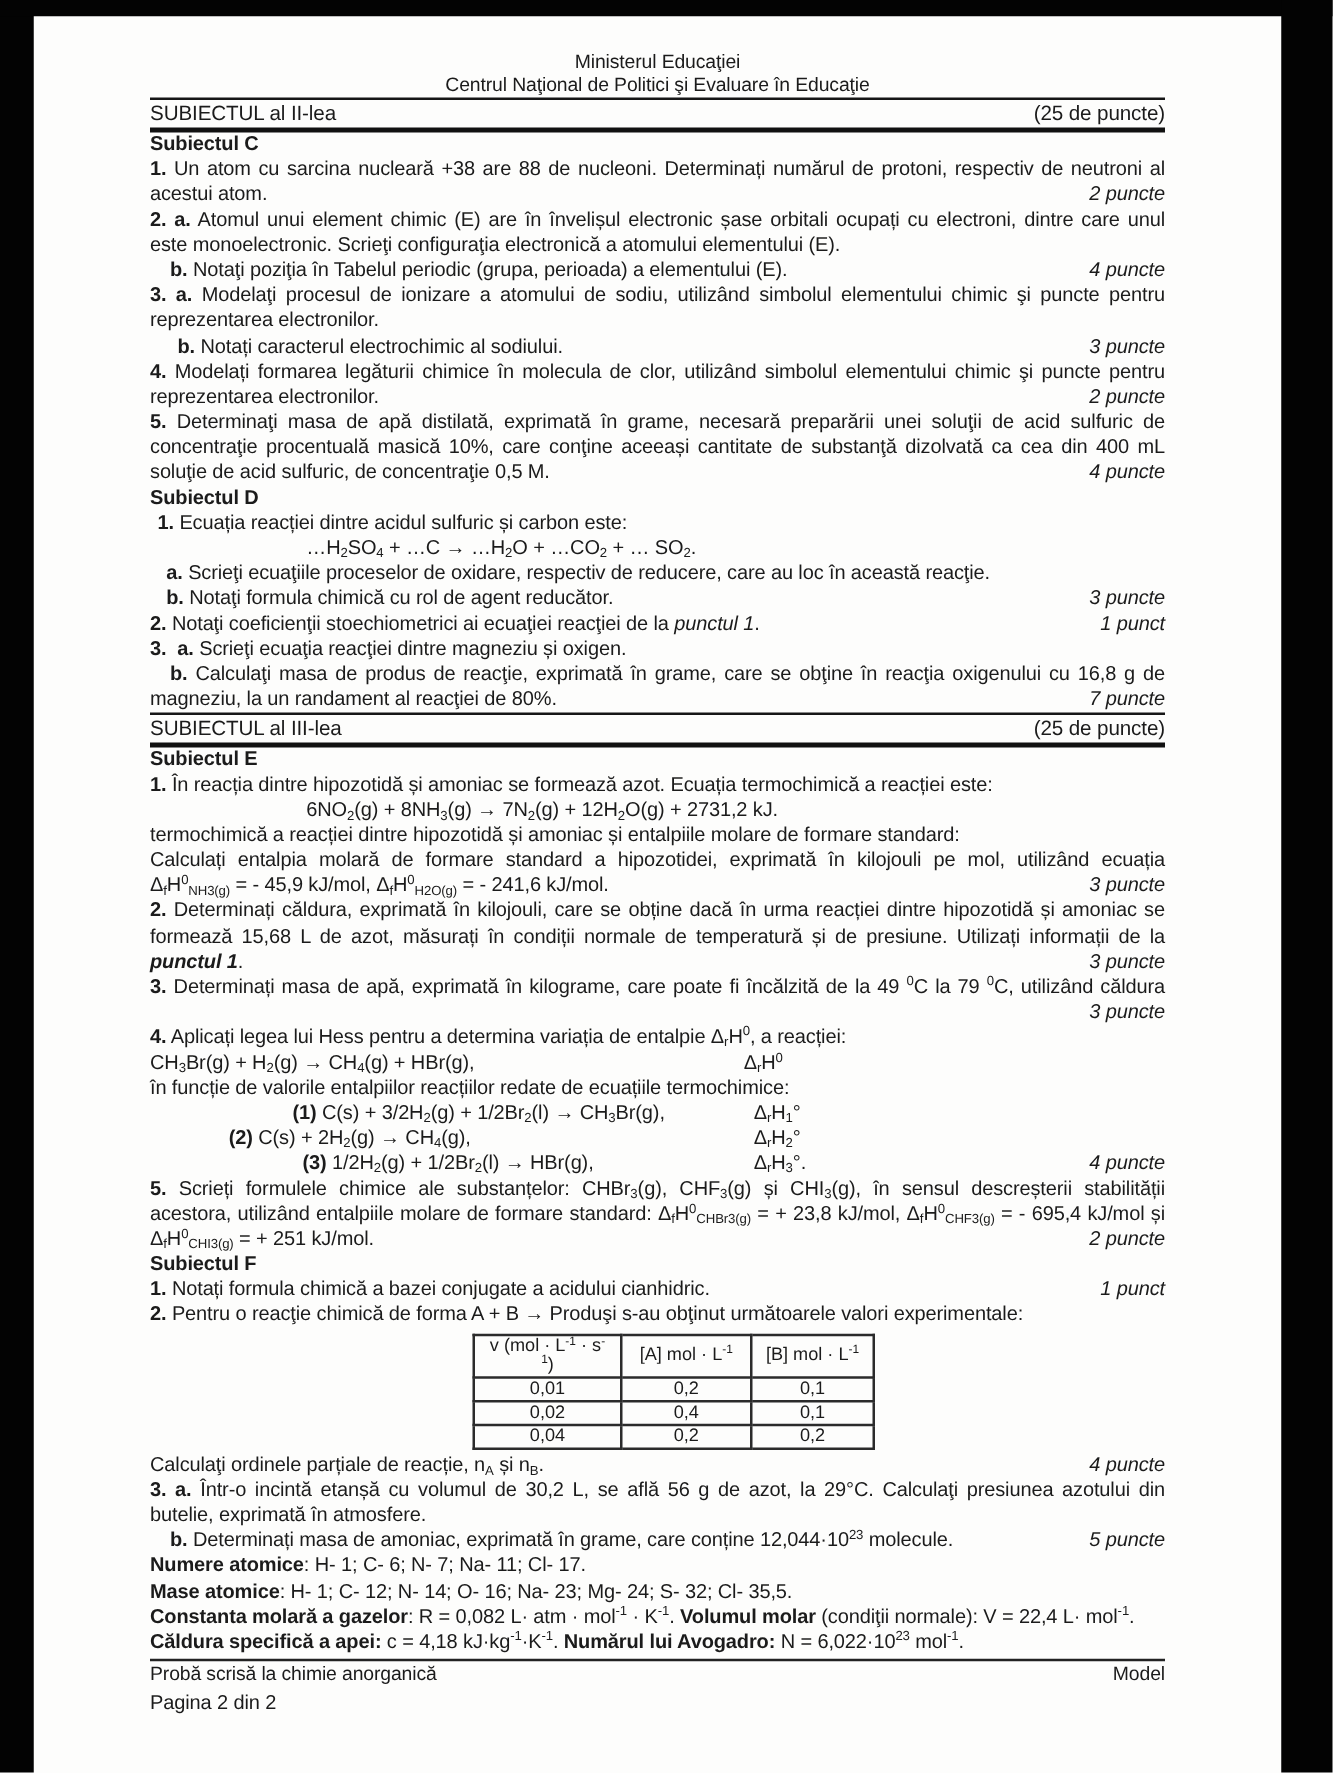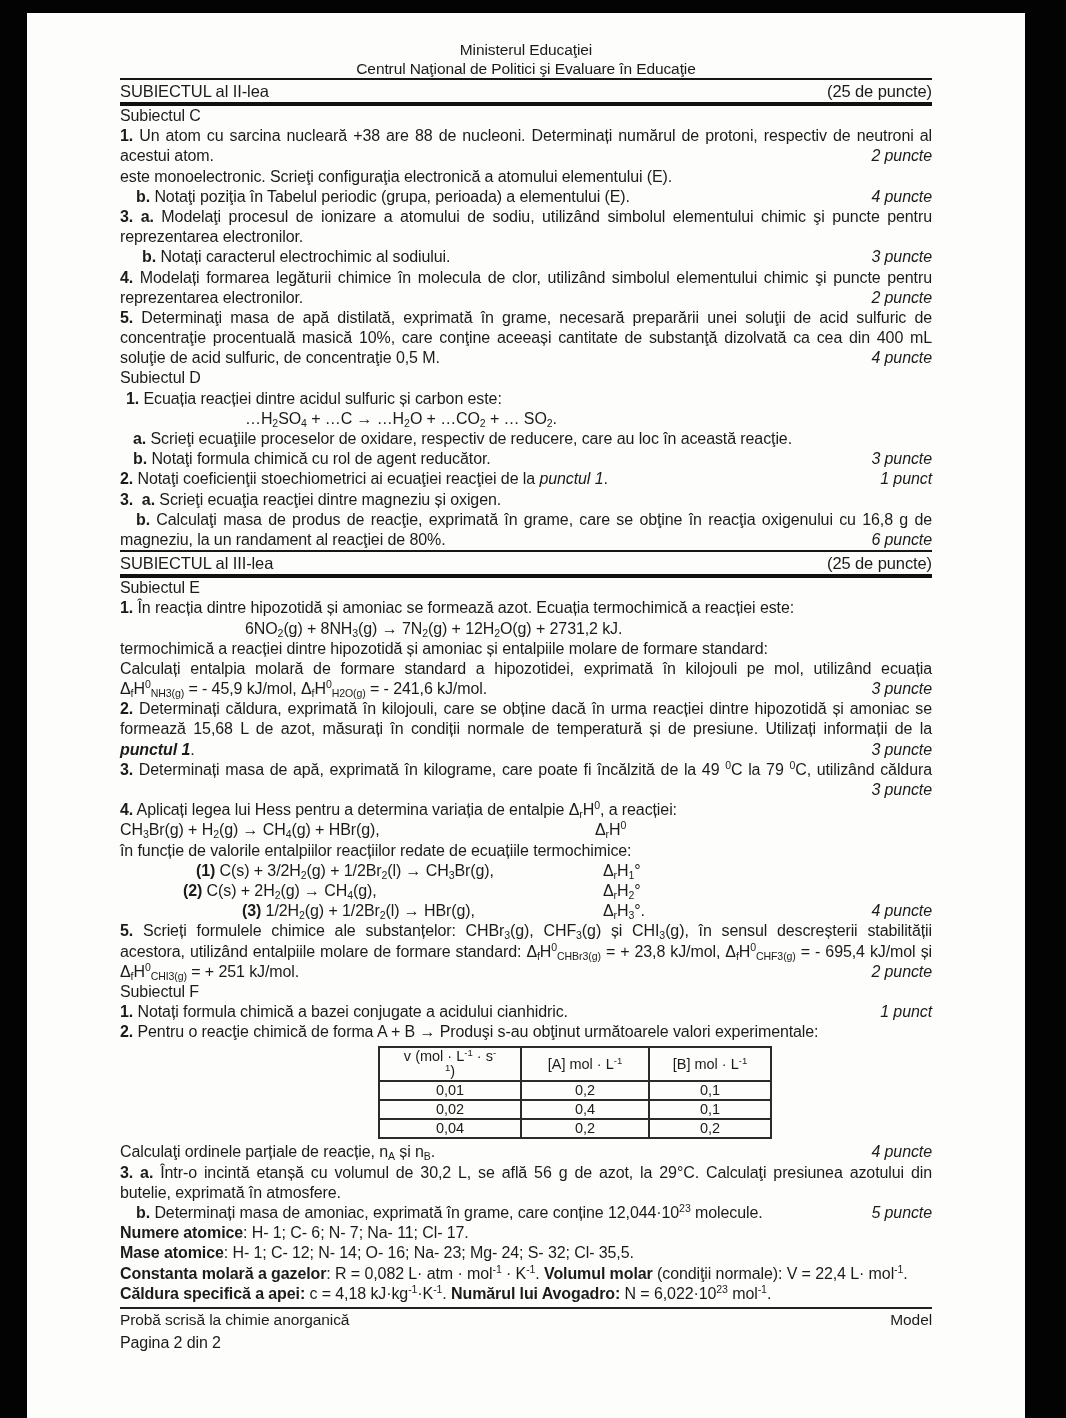--- a/index.html
+++ b/index.html
@@ -13,39 +13,39 @@
   .band-top{left:0;top:0;width:1066px;height:13px}
   .band-right{left:1025px;top:0;width:41px;height:1418px}
   .content{
     position:absolute;left:120px;top:40px;width:812px;z-index:2;
     font-size:16px;line-height:20.2px;letter-spacing:-0.1px;
   }
   .hline{ text-align:center;height:19px;line-height:19px;font-size:15.5px }
   #doc-lines{margin-top:0}
   .line{position:relative;height:20.2px;white-space:nowrap}
   .just{text-align:justify;text-align-last:justify}
-  .hd{font-weight:400}
+  .hd{font-weight:700}
   .lt b{font-weight:700}
   .lt i{font-style:italic}
   .pts{position:absolute;right:0;top:0;font-weight:400;font-style:italic}
   .mid{position:absolute;top:0}
   .section-bar{
     display:flex;justify-content:space-between;align-items:center;
     font-weight:400;font-size:16.5px;
     border-top:2px solid #161616;border-bottom:4px solid #111;
     padding:1px 0;height:20px;line-height:20px;
   }
   sub{font-size:66%;vertical-align:-0.25em;line-height:0}
   sup{font-size:66%;vertical-align:0.55em;line-height:0}
   .ktable{
     border-collapse:collapse;margin:4px 0 3px 258px;
     font-size:14.5px;line-height:15px;letter-spacing:0;
   }
   .ktable td{
-    border:2px solid #2b2b2b;text-align:center;padding:1px 20px;height:15px;
+    border:2px solid #2b2b2b;text-align:center;padding:1px 8px;height:15px;
   }
   .ktable .c0{width:100px}
   .ktable .c1{width:86px}
   .ktable .c2{width:80px}
   .footer-rule{border-top:2px solid #222;margin-top:3px}
   .footer-row{display:flex;justify-content:space-between;height:20px;line-height:20px;font-size:15.5px;margin-top:1px}
   .footer-page{text-align:left;height:20px;line-height:20px;font-size:16px;margin-top:3px}
 </style>
 </head>
 <body>
@@ -58,58 +58,59 @@
   <div class="hline">Ministerul Educaţiei</div>
   <div class="hline">Centrul Naţional de Politici şi Evaluare în Educaţie</div>
   <div id="doc-lines">
       <div class="section-bar">
         <span class="bt">SUBIECTUL al II-lea</span>
         <span class="bp">(25 de puncte)</span>
       </div>
       <div class="line hd"><span class="lt">Subiectul C</span></div>
       <div class="line just"><span class="lt"><b>1.</b> Un atom cu sarcina nucleară +38 are 88 de nucleoni. Determinați numărul de protoni, respectiv de neutroni al</span></div>
       <div class="line"><span class="lt">acestui atom.</span><span class="pts">2 puncte</span></div>
+      <div class="line just"><span class="lt"><b>2. a.</b> Atomul unui element chimic (E) are în învelișul electronic șase orbitali ocupați cu electroni, dintre care unul</span></div>
       <div class="line"><span class="lt">este monoelectronic. Scrieţi configuraţia electronică a atomului elementului (E).</span></div>
       <div class="line"><span class="lt" style="margin-left:16px"><b>b.</b> Notaţi poziţia în Tabelul periodic (grupa, perioada) a elementului (E).</span><span class="pts">4 puncte</span></div>
       <div class="line just"><span class="lt"><b>3. a.</b> Modelaţi procesul de ionizare a atomului de sodiu, utilizând simbolul elementului chimic şi puncte pentru</span></div>
       <div class="line"><span class="lt">reprezentarea electronilor.</span></div>
       <div class="line"><span class="lt" style="margin-left:22px"><b>b.</b> Notați caracterul electrochimic al sodiului.</span><span class="pts">3 puncte</span></div>
       <div class="line just"><span class="lt"><b>4.</b> Modelați formarea legăturii chimice în molecula de clor, utilizând simbolul elementului chimic şi puncte pentru</span></div>
       <div class="line"><span class="lt">reprezentarea electronilor.</span><span class="pts">2 puncte</span></div>
       <div class="line just"><span class="lt"><b>5.</b> Determinaţi masa de apă distilată, exprimată în grame, necesară preparării unei soluţii de acid sulfuric de</span></div>
       <div class="line just"><span class="lt">concentraţie procentuală masică 10%, care conţine aceeași cantitate de substanţă dizolvată ca cea din 400 mL</span></div>
       <div class="line"><span class="lt">soluţie de acid sulfuric, de concentraţie 0,5 M.</span><span class="pts">4 puncte</span></div>
       <div class="line hd"><span class="lt">Subiectul D</span></div>
       <div class="line"><span class="lt" style="margin-left:6px"><b>1.</b> Ecuația reacției dintre acidul sulfuric și carbon este:</span></div>
       <div class="line"><span class="lt" style="margin-left:125px">…H<sub>2</sub>SO<sub>4</sub> + …C → …H<sub>2</sub>O + …CO<sub>2</sub> + … SO<sub>2</sub>.</span></div>
       <div class="line"><span class="lt" style="margin-left:13px"><b>a.</b> Scrieţi ecuaţiile proceselor de oxidare, respectiv de reducere, care au loc în această reacţie.</span></div>
       <div class="line"><span class="lt" style="margin-left:13px"><b>b.</b> Notaţi formula chimică cu rol de agent reducător.</span><span class="pts">3 puncte</span></div>
       <div class="line"><span class="lt"><b>2.</b> Notaţi coeficienţii stoechiometrici ai ecuaţiei reacţiei de la <i>punctul 1</i>.</span><span class="pts">1 punct</span></div>
       <div class="line"><span class="lt"><b>3.&nbsp; a.</b> Scrieţi ecuaţia reacţiei dintre magneziu și oxigen.</span></div>
       <div class="line just"><span class="lt" style="margin-left:16px"><b>b.</b> Calculaţi masa de produs de reacţie, exprimată în grame, care se obţine în reacţia oxigenului cu 16,8 g de</span></div>
-      <div class="line"><span class="lt">magneziu, la un randament al reacţiei de 80%.</span><span class="pts">6 puncte</span></div>
+      <div class="line"><span class="lt">magneziu, la un randament al reacţiei de 80%.</span><span class="pts">7 puncte</span></div>
       <div class="section-bar">
         <span class="bt">SUBIECTUL al III-lea</span>
         <span class="bp">(25 de puncte)</span>
       </div>
       <div class="line hd"><span class="lt">Subiectul E</span></div>
       <div class="line"><span class="lt"><b>1.</b> În reacția dintre hipozotidă și amoniac se formează azot. Ecuația termochimică a reacției este:</span></div>
       <div class="line"><span class="lt" style="margin-left:125px">6NO<sub>2</sub>(g) + 8NH<sub>3</sub>(g) → 7N<sub>2</sub>(g) + 12H<sub>2</sub>O(g) + 2731,2 kJ.</span></div>
       <div class="line"><span class="lt">termochimică a reacției dintre hipozotidă și amoniac și entalpiile molare de formare standard:</span></div>
       <div class="line just"><span class="lt">Calculați entalpia molară de formare standard a hipozotidei, exprimată în kilojouli pe mol, utilizând ecuația</span></div>
       <div class="line"><span class="lt">Δ<sub>f</sub>H<sup>0</sup><sub>NH3(g)</sub> = - 45,9 kJ/mol, Δ<sub>f</sub>H<sup>0</sup><sub>H2O(g)</sub> = - 241,6 kJ/mol.</span><span class="pts">3 puncte</span></div>
       <div class="line just"><span class="lt"><b>2.</b> Determinați căldura, exprimată în kilojouli, care se obține dacă în urma reacției dintre hipozotidă și amoniac se</span></div>
       <div class="line just"><span class="lt">formează 15,68 L de azot, măsurați în condiții normale de temperatură și de presiune. Utilizați informații de la</span></div>
       <div class="line"><span class="lt"><b><i>punctul 1</i></b>.</span><span class="pts">3 puncte</span></div>
       <div class="line just"><span class="lt"><b>3.</b> Determinați masa de apă, exprimată în kilograme, care poate fi încălzită de la 49 <sup>0</sup>C la 79 <sup>0</sup>C, utilizând căldura</span></div>
       <div class="line"><span class="pts">3 puncte</span></div>
       <div class="line"><span class="lt"><b>4.</b> Aplicați legea lui Hess pentru a determina variația de entalpie Δ<sub>r</sub>H<sup>0</sup>, a reacției:</span></div>
       <div class="line"><span class="lt" style="">CH<sub>3</sub>Br(g) + H<sub>2</sub>(g) → CH<sub>4</sub>(g) + HBr(g),</span><span class="mid" style="left:475px">Δ<sub>r</sub>H<sup>0</sup></span></div>
       <div class="line"><span class="lt">în funcție de valorile entalpiilor reacțiilor redate de ecuațiile termochimice:</span></div>
-      <div class="line"><span class="lt" style="margin-left:76px"><b>(1)</b> C(s) + 3/2H<sub>2</sub>(g) + 1/2Br<sub>2</sub>(l) → CH<sub>3</sub>Br(g),</span><span class="mid" style="left:483px">Δ<sub>r</sub>H<sub>1</sub>°</span></div>
+      <div class="line"><span class="lt" style="margin-left:114px"><b>(1)</b> C(s) + 3/2H<sub>2</sub>(g) + 1/2Br<sub>2</sub>(l) → CH<sub>3</sub>Br(g),</span><span class="mid" style="left:483px">Δ<sub>r</sub>H<sub>1</sub>°</span></div>
       <div class="line"><span class="lt" style="margin-left:63px"><b>(2)</b> C(s) + 2H<sub>2</sub>(g) → CH<sub>4</sub>(g),</span><span class="mid" style="left:483px">Δ<sub>r</sub>H<sub>2</sub>°</span></div>
       <div class="line"><span class="lt" style="margin-left:122px"><b>(3)</b> 1/2H<sub>2</sub>(g) + 1/2Br<sub>2</sub>(l) → HBr(g),</span><span class="mid" style="left:483px">Δ<sub>r</sub>H<sub>3</sub>°.</span><span class="pts">4 puncte</span></div>
       <div class="line just"><span class="lt"><b>5.</b> Scrieți formulele chimice ale substanțelor: CHBr<sub>3</sub>(g), CHF<sub>3</sub>(g) și CHI<sub>3</sub>(g), în sensul descreșterii stabilității</span></div>
       <div class="line just"><span class="lt">acestora, utilizând entalpiile molare de formare standard: Δ<sub>f</sub>H<sup>0</sup><sub>CHBr3(g)</sub> = + 23,8 kJ/mol, Δ<sub>f</sub>H<sup>0</sup><sub>CHF3(g)</sub> = - 695,4 kJ/mol și</span></div>
       <div class="line"><span class="lt">Δ<sub>f</sub>H<sup>0</sup><sub>CHI3(g)</sub> = + 251 kJ/mol.</span><span class="pts">2 puncte</span></div>
       <div class="line hd"><span class="lt">Subiectul F</span></div>
       <div class="line"><span class="lt"><b>1.</b> Notați formula chimică a bazei conjugate a acidului cianhidric.</span><span class="pts">1 punct</span></div>
       <div class="line"><span class="lt"><b>2.</b> Pentru o reacţie chimică de forma A + B → Produşi s-au obţinut următoarele valori experimentale:</span></div>
       <div>
         <table class="ktable">

